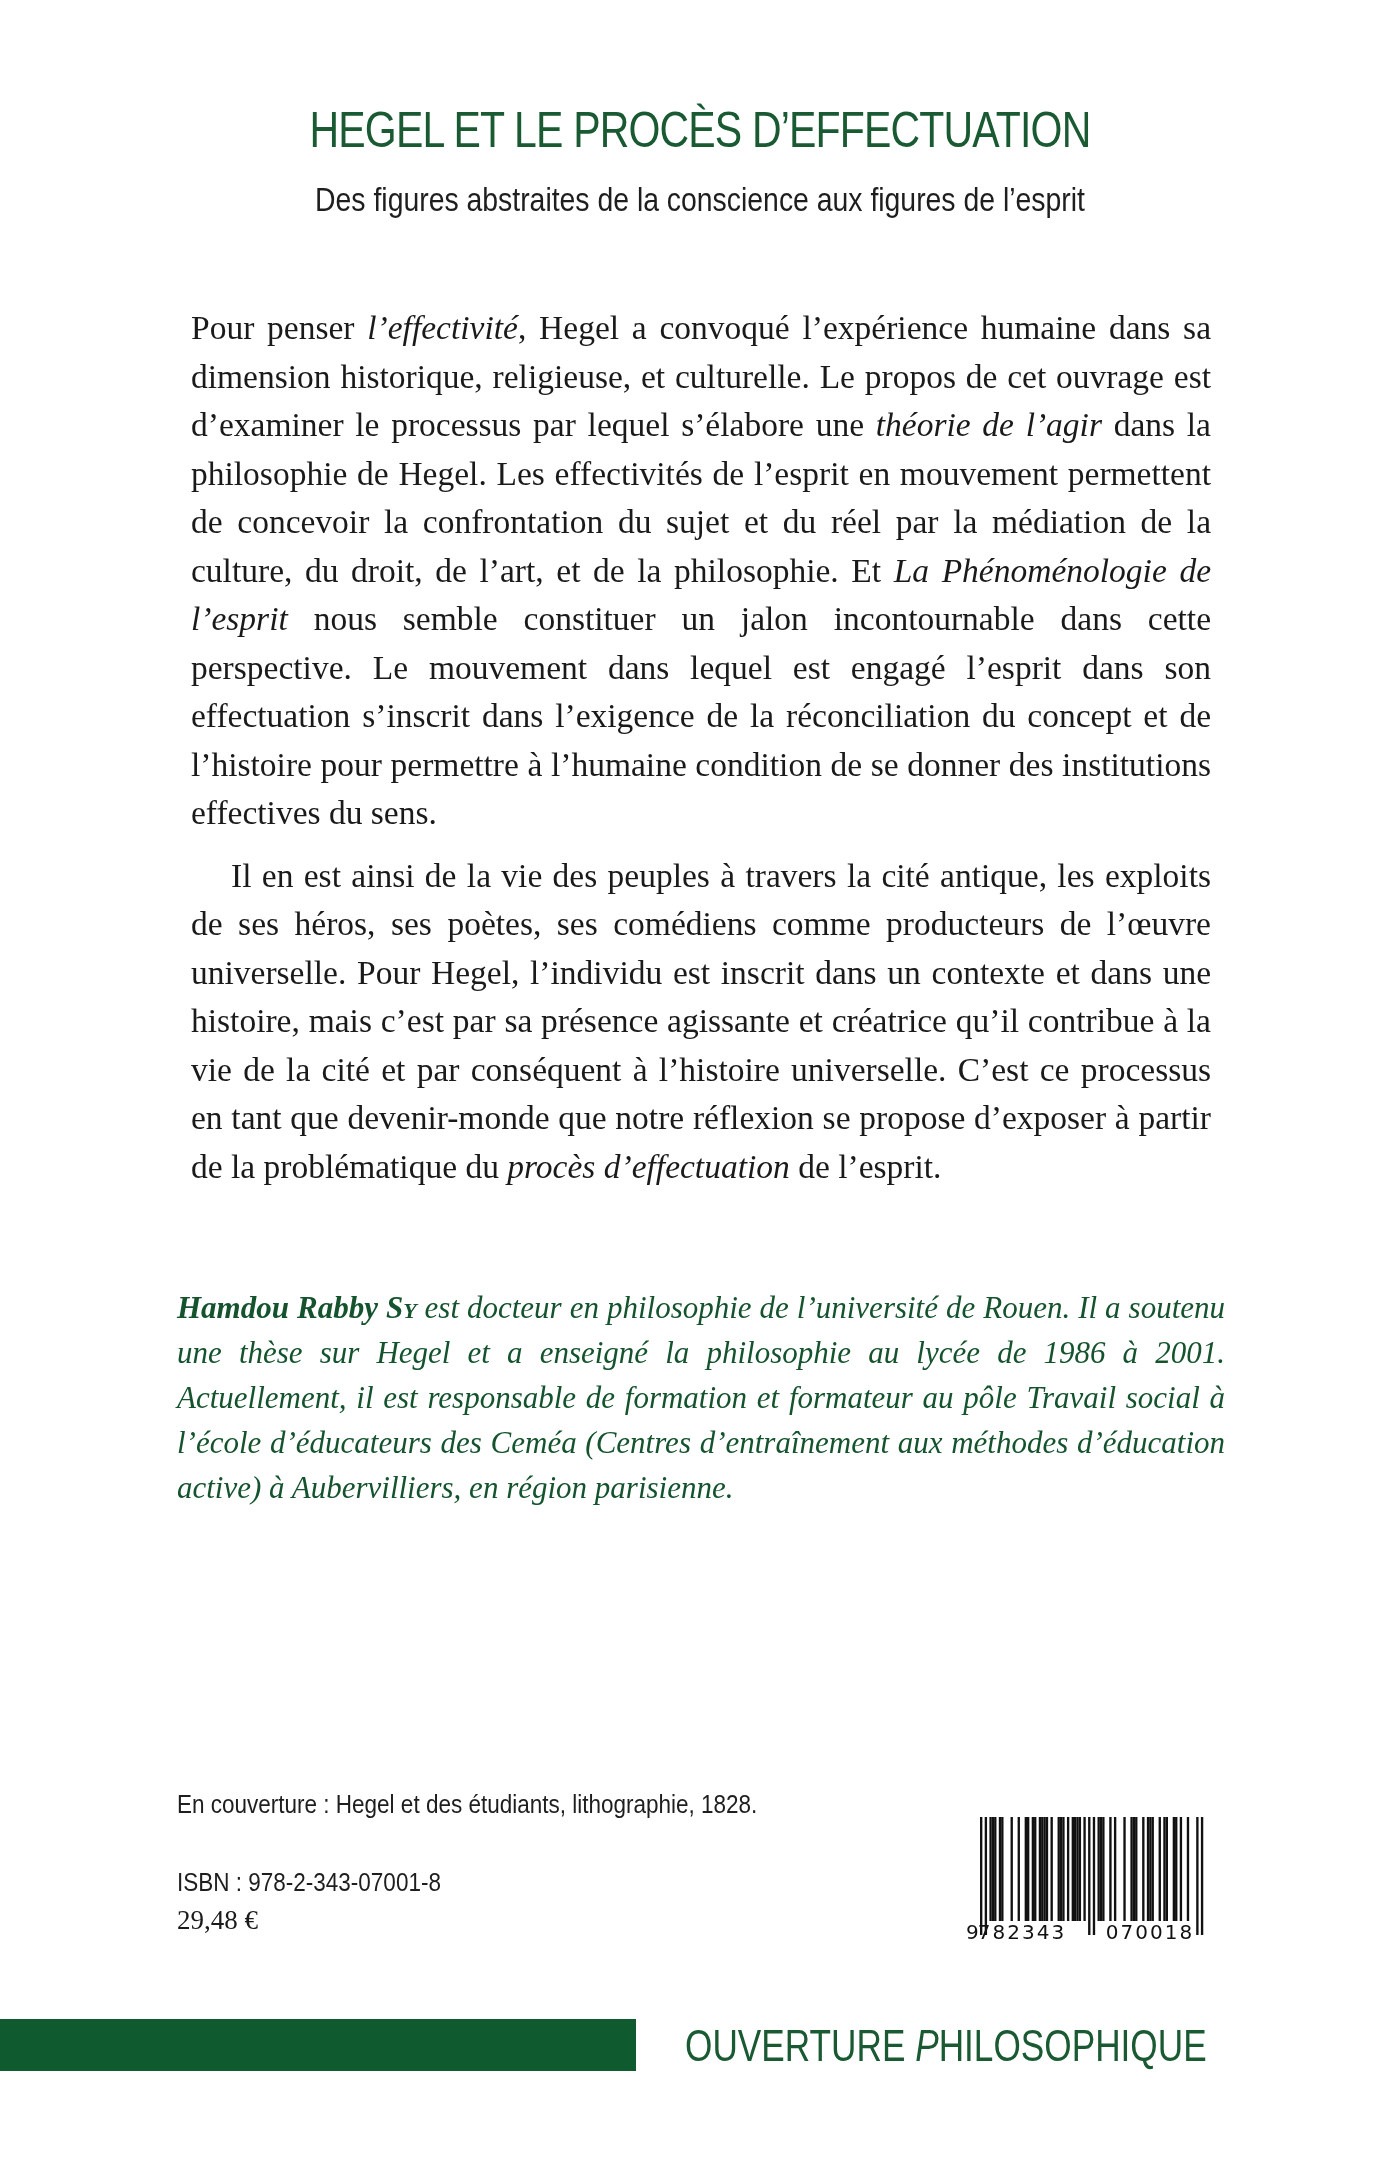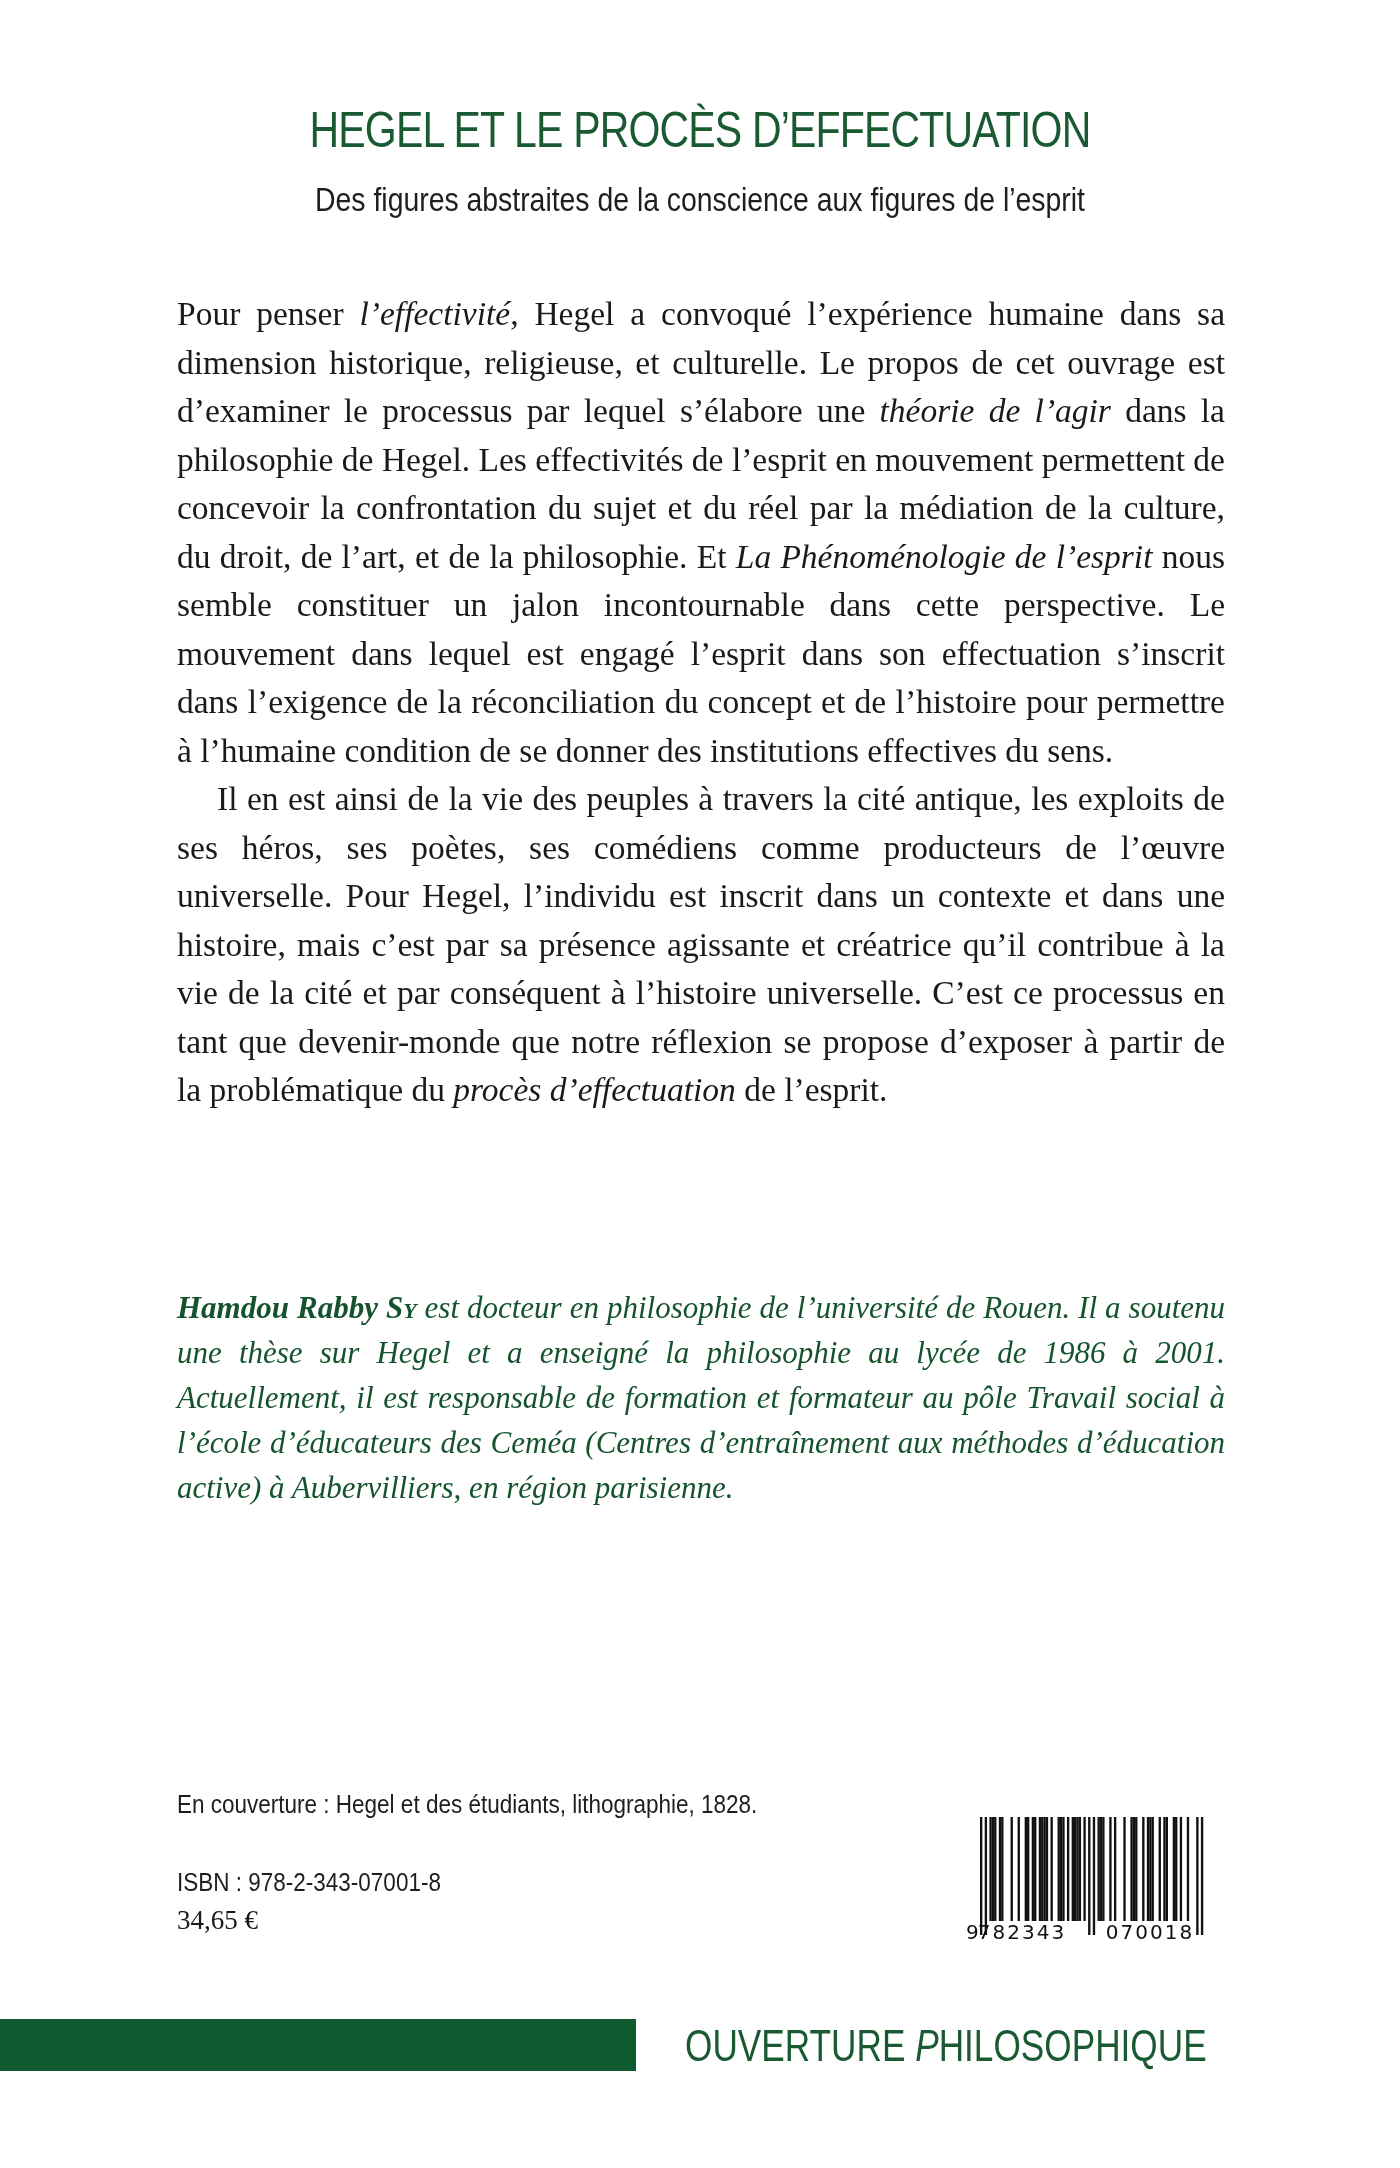--- a/index.html
+++ b/index.html
@@ -14,21 +14,21 @@
       position: absolute; left: 0; width: 1400px; top: 180px; text-align: center;
       font-family: "Liberation Sans", sans-serif; color: #1e1e1e;
       font-size: 33px; transform: scaleX(0.86); transform-origin: center;
       line-height: 40px; margin: 0; font-weight: normal;
     }
     .body-text {
       position: absolute; left: 177px; width: 1048px; top: 290px;
       font-family: "Liberation Serif", serif; color: #1a1a1a;
       font-size: 33.5px; line-height: 48.5px; text-align: justify;
     }
-    .body-text p { margin: 0; }
+    .body-text p { margin: 14px; }
     .body-text p.indent { text-indent: 40px; }
     .body-text em { font-style: italic; }
     .bio {
       position: absolute; left: 177px; width: 1048px; top: 1285px;
       font-family: "Liberation Serif", serif; color: #14532d;
       font-size: 31px; line-height: 45px; font-style: italic; text-align: justify;
     }
     .bio p { margin: 0; }
     .bio .author { font-weight: bold; }
     .bio .sc { font-variant: small-caps; }
@@ -71,21 +71,21 @@
   <p><span>Pour penser </span><em>l’effectivité</em><span>, Hegel a convoqué l’expérience humaine dans sa dimension historique, religieuse, et culturelle. Le propos de cet ouvrage est d’examiner le processus par lequel s’élabore une </span><em>théorie de l’agir</em><span> dans la philosophie de Hegel. Les effectivités de l’esprit en mouvement permettent de concevoir la confrontation du sujet et du réel par la médiation de la culture, du droit, de l’art, et de la philosophie. Et </span><em>La Phénoménologie de l’esprit</em><span> nous semble constituer un jalon incontournable dans cette perspective. Le mouvement dans lequel est engagé l’esprit dans son effectuation s’inscrit dans l’exigence de la réconciliation du concept et de l’histoire pour permettre à l’humaine condition de se donner des institutions effectives du sens.</span></p>
   <p class="indent"><span>Il en est ainsi de la vie des peuples à travers la cité antique, les exploits de ses héros, ses poètes, ses comédiens comme producteurs de l’œuvre universelle. Pour Hegel, l’individu est inscrit dans un contexte et dans une histoire, mais c’est par sa présence agissante et créatrice qu’il contribue à la vie de la cité et par conséquent à l’histoire universelle. C’est ce processus en tant que devenir-monde que notre réflexion se propose d’exposer à partir de la problématique du </span><em>procès d’effectuation</em><span> de l’esprit.</span></p>
 </div>
 
 <div class="bio">
   <p><span class="author"><span>Hamdou Rabby </span><span class="sc">Sy</span></span><span> est docteur en philosophie de l’université de Rouen. Il a soutenu une thèse sur Hegel et a enseigné la philosophie au lycée de 1986 à 2001. Actuellement, il est responsable de formation et formateur au pôle Travail social à l’école d’éducateurs des Ceméa (Centres d’entraînement aux méthodes d’éducation active) à Aubervilliers, en région parisienne.</span></p>
 </div>
 
 <div class="credit">En couverture : Hegel et des étudiants, lithographie, 1828.</div>
 <div class="isbn">ISBN : 978-2-343-07001-8</div>
-<div class="price">34,65 €</div>
+<div class="price">29,48 €</div>
 
 <div class="barcode">
   <svg id="barcode-svg" width="260" height="130" viewBox="0 0 260 130">
     <g id="barcode-bars" fill="#111">
         <rect x="20" y="2" width="2.35" height="118"></rect>
         <rect x="24.7" y="2" width="2.35" height="118"></rect>
         <rect x="29.4" y="2" width="2.35" height="104"></rect>
         <rect x="31.75" y="2" width="2.35" height="104"></rect>
         <rect x="34.1" y="2" width="2.35" height="104"></rect>
         <rect x="38.8" y="2" width="2.35" height="104"></rect>

